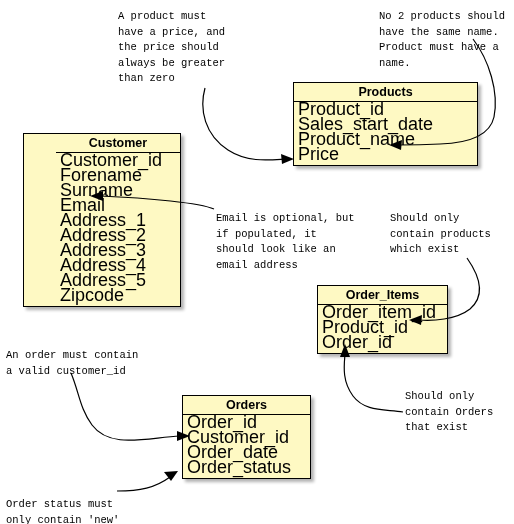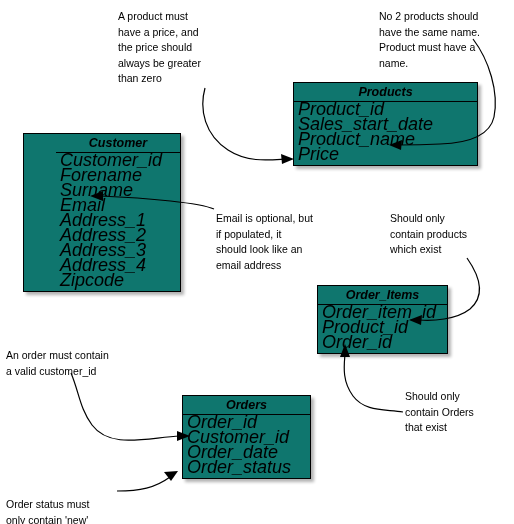--- a/index.html
+++ b/index.html
@@ -11,26 +11,25 @@
     position: relative;
     width: 514px;
     height: 524px;
     background: #ffffff;
     overflow: hidden;
     font-family: "Liberation Sans", sans-serif;
   }
   
   .table-box {
     position: absolute;
-    background: #0f766e;
+    background: #fef9c3;
     border: 1.5px solid #000000;
     box-sizing: border-box;
     box-shadow: 3px 3px 3px rgba(0,0,0,0.30);
     z-index: 5;
-    font-style: italic;
   }
   .table-title {
     font-family: "Liberation Sans", sans-serif;
     font-weight: bold;
     font-size: 12.5px;
     text-align: center;
     color: #000000;
     padding: 2px 0 2px 0;
     border-bottom: 1.5px solid #000000;
     line-height: 14px;
@@ -46,21 +45,21 @@
     padding: 0 0 0 4px;
     white-space: nowrap;
   }
   .table-pad {
     height: 3px;
   }
 
   
   .note {
     position: absolute;
-    font-family: Liberation Sans, sans-serif;
+    font-family: Liberation Mono, monospace;
     font-size: 10.5px;
     line-height: 15.5px;
     color: #000000;
     white-space: pre;
     z-index: 4;
   }
 
   
   #arrows {
     position: absolute;
@@ -127,20 +126,21 @@
     <div class="table-title">Customer</div>
     <div class="table-fields">
       <div class="field-row">Customer_id</div>
       <div class="field-row">Forename</div>
       <div class="field-row">Surname</div>
       <div class="field-row">Email</div>
       <div class="field-row">Address_1</div>
       <div class="field-row">Address_2</div>
       <div class="field-row">Address_3</div>
       <div class="field-row">Address_4</div>
+      <div class="field-row">Address_5</div>
       <div class="field-row">Zipcode</div>
       <div class="table-pad"></div>
     </div>
   </div>
 
   <div class="table-box" id="tbl-products" style="left:293px; top:82px; width:185px;">
     <div class="table-title">Products</div>
     <div class="table-fields">
       <div class="field-row">Product_id</div>
       <div class="field-row">Sales_start_date</div>

